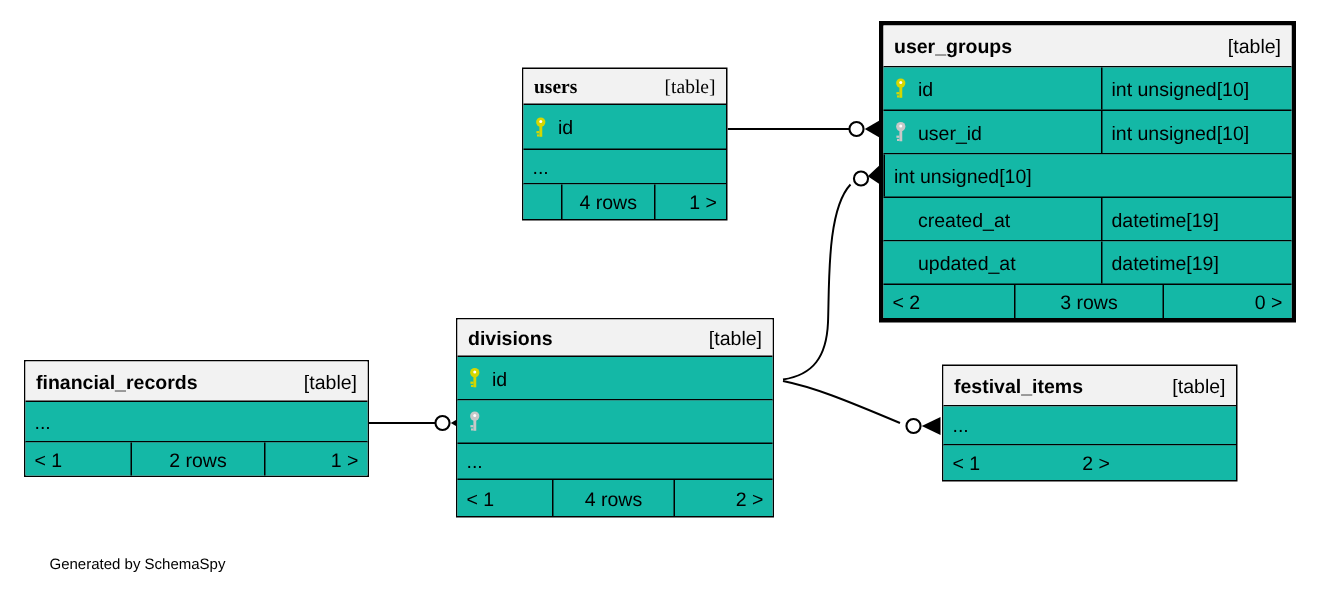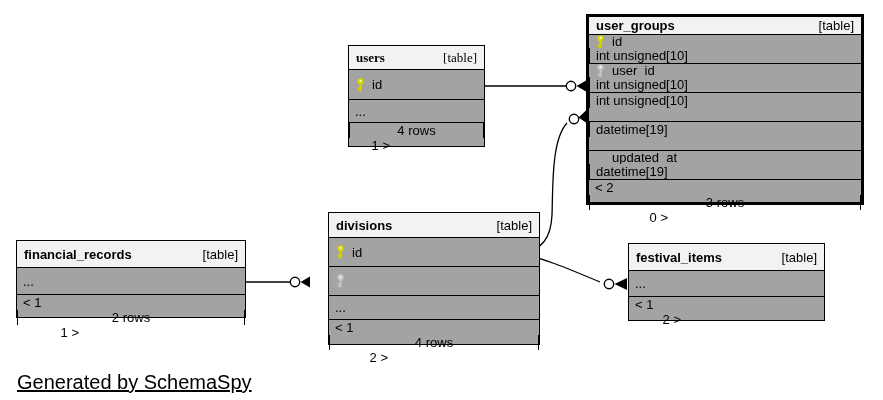--- a/index.html
+++ b/index.html
@@ -16,41 +16,41 @@
   .tbl.em{border-width:3px;}
   .hdr{
     display:flex;justify-content:space-between;align-items:center;
     background:#f2f2f2;border-bottom:1px solid #000;padding:0 7px;
     box-sizing:border-box;
   }
   .tname{font-weight:bold;}
   .ttag{font-weight:normal;margin-left:27px;}
   .row{
     display:flex;align-items:stretch;border-bottom:1px solid #000;
-    box-sizing:border-box;background:#a3a3a3;flex-direction:column;
+    box-sizing:border-box;background:#14b8a6;
   }
   .row:last-child{border-bottom:none;}
   .cell-name{
     flex:1;display:flex;align-items:center;gap:6px;padding:0 6px;
     white-space:nowrap;overflow:hidden;
   }
   .cell-type{
     width:127px;border-left:1px solid #000;padding:0 6px;
     display:flex;align-items:center;box-sizing:border-box;white-space:nowrap;
   }
   .keyicon{width:11px;height:14px;display:inline-flex;flex:0 0 11px;}
   .keyicon.pk{color:#d6d600;}
   .keyicon.fk{color:#c8c8c8;}
   .keyicon.spacer{visibility:hidden;}
   .foot{display:flex;align-items:stretch;box-sizing:border-box;}
   .fc{display:flex;align-items:center;padding:0 6px;box-sizing:border-box;white-space:nowrap;}
   .fc.c{flex:1;justify-content:center;border-left:1px solid #000;border-right:1px solid #000;}
   .fc.l{justify-content:flex-start;}
   .fc.r{justify-content:flex-end;}
-  .note{position:absolute;left:17px;top:371px;font-size:20px;z-index:2;text-decoration:underline;}
+  .note{position:absolute;left:33px;top:371px;font-size:10px;z-index:2;}
 </style>
 </head>
 <body>
 
 <svg id="wires" viewBox="0 0 883 400" xmlns="http://www.w3.org/2000/svg">
   <defs>
     <symbol id="keyglyph" viewBox="0 0 11 14">
       <circle cx="5.5" cy="3.4" r="3.1" fill="currentColor"></circle>
       <circle cx="5.5" cy="3" r="1" fill="#ffffff"></circle>
       <rect x="4.6" y="5.2" width="1.9" height="8" fill="currentColor"></rect>
@@ -101,21 +101,21 @@
     </span>
   </div>
   <div class="row foot" style="height:23px;">
     <span class="fc l" style="width:25px;"></span>
     <span class="fc c">4 rows</span>
     <span class="fc r" style="width:47px;">1 &gt;</span>
   </div>
 </div>
 
 <div class="tbl em" style="left:586px;top:14px;width:278px;">
-  <div class="hdr" style="height:18px;">
+  <div class="hdr" style="height:28px;">
     <span class="tname">user_groups</span>
     <span class="ttag">[table]</span>
   </div>
   <div class="row" style="height:29px;">
     <span class="cell-name">
       <span class="keyicon pk">
           <svg width="11" height="14">
             <use href="#keyglyph"></use>
           </svg>
         </span>
@@ -131,41 +131,49 @@
           </svg>
         </span>
       <span>user_id</span>
     </span>
     <span class="cell-type">int unsigned[10]</span>
   </div>
   <div class="row" style="height:29px;">
     <span class="cell-type">int unsigned[10]</span>
   </div>
   <div class="row" style="height:29px;">
+    <span class="cell-name">
+      <span class="keyicon spacer">
+          <svg width="11" height="14">
+            <use href="#keyglyph"></use>
+          </svg>
+        </span>
+      <span>created_at</span>
+    </span>
     <span class="cell-type">datetime[19]</span>
   </div>
   <div class="row" style="height:29px;">
     <span class="cell-name">
       <span class="keyicon spacer">
           <svg width="11" height="14">
             <use href="#keyglyph"></use>
           </svg>
         </span>
       <span>updated_at</span>
     </span>
     <span class="cell-type">datetime[19]</span>
   </div>
   <div class="row foot" style="height:22px;">
     <span class="fc l" style="width:87px;">&lt; 2</span>
     <span class="fc c">3 rows</span>
     <span class="fc r" style="width:85px;">0 &gt;</span>
   </div>
 </div>
 
-<div class="tbl" style="left:328px;top:212px;width:212px;">
+<div class="tbl" style="left:304px;top:212px;width:212px;">
   <div class="hdr" style="height:25px;">
     <span class="tname">divisions</span>
     <span class="ttag">[table]</span>
   </div>
   <div class="row" style="height:29px;">
     <span class="cell-name">
       <span class="keyicon pk">
           <svg width="11" height="14">
             <use href="#keyglyph"></use>
           </svg>

